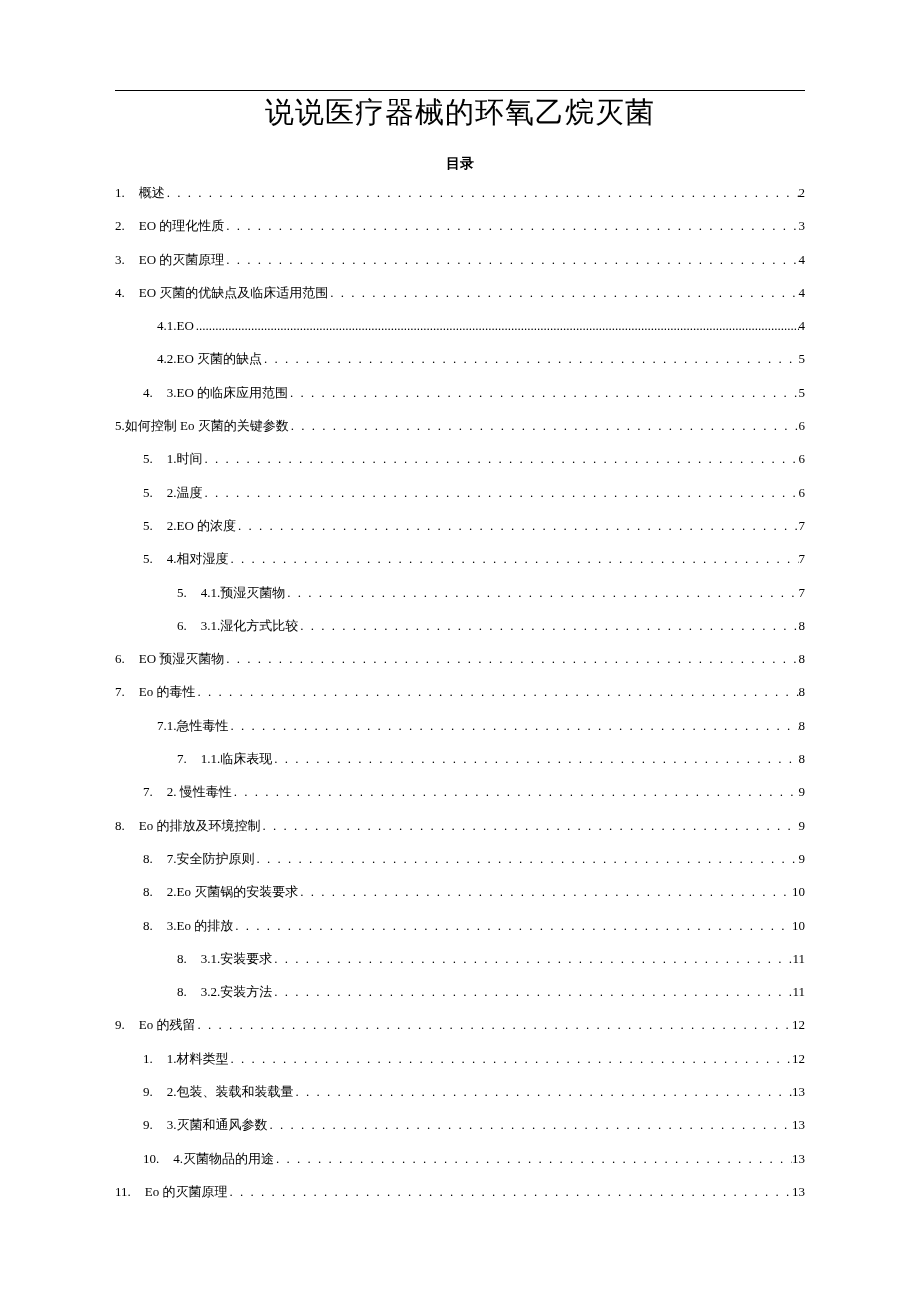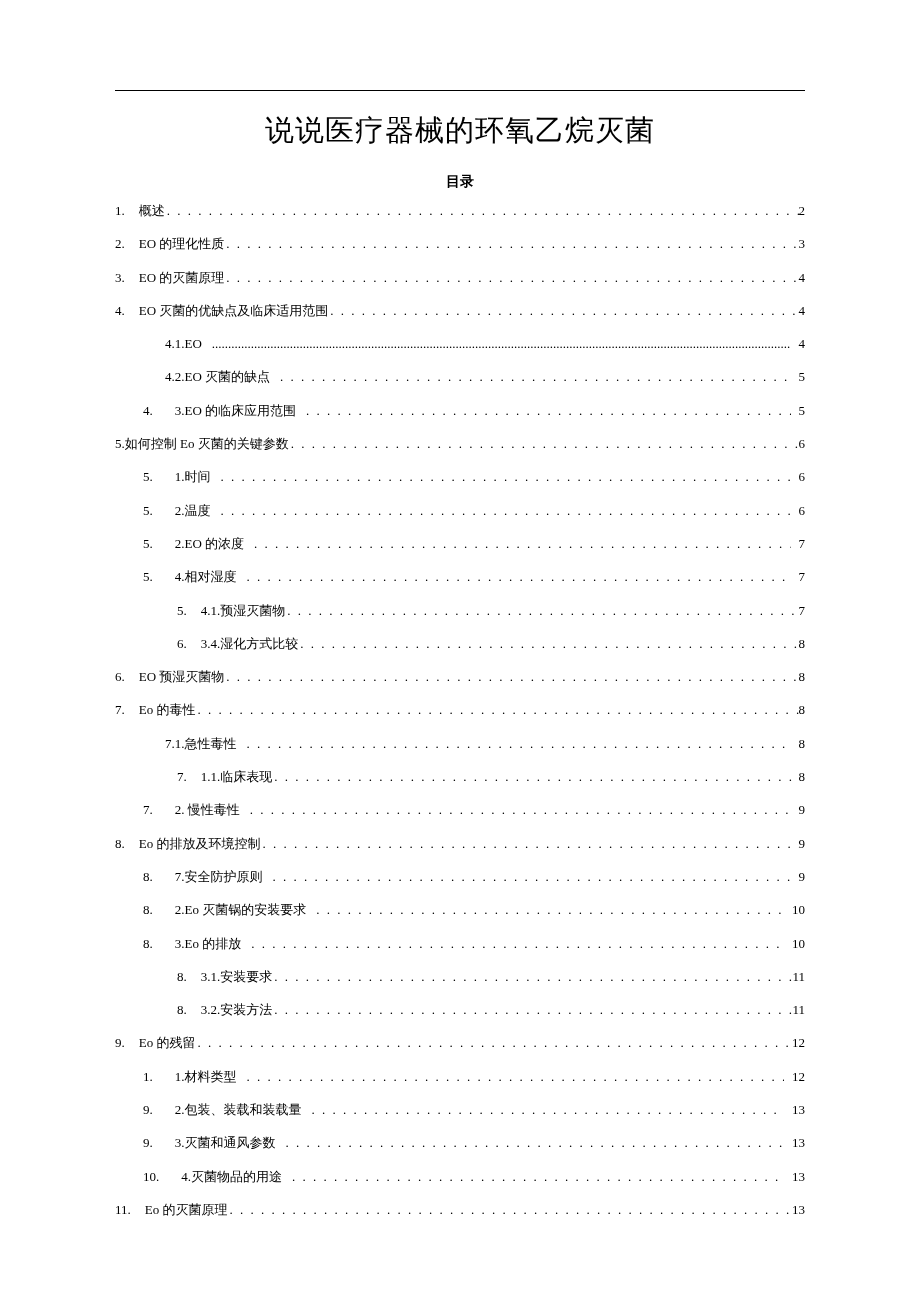--- a/index.html
+++ b/index.html
@@ -10,21 +10,21 @@
     body {
       background: #fff;
       font-family: "SimSun", "宋体", serif;
       width: 920px;
       height: 1301px;
       padding: 90px 115px 60px 115px;
       color: #000;
     }
     .title-wrapper {
       border-top: 1px solid #000;
-      padding-top: 20px;
+      padding-top: 2px;
     }
     .title {
       text-align: center;
       font-size: 29px;
       font-weight: normal;
       letter-spacing: 1px;
       margin-bottom: 22px;
     }
     .toc-label {
       text-align: center;
@@ -61,21 +61,21 @@
     }
     .toc-dots.fine {
       letter-spacing: 0;
     }
     .toc-dots.fine::after {
       content: "...........................................................................................................................................................................................................................................";
     }
     .toc-page {
       flex: 0 0 auto;
     }
-    .ind1 { padding-left: 28px; gap: 8px; }
+    .ind1 { padding-left: 28px; }
     .ind2 { padding-left: 62px; }
   </style>
 </head>
 <body>
 
 <div class="title-wrapper">
   <h1 class="title">说说医疗器械的环氧乙烷灭菌</h1>
 </div>
 <div class="toc-label">目录</div>
 
@@ -152,21 +152,21 @@
       <span class="toc-page">7</span>
     </div>
     <div class="toc-line ind2">
       <span class="toc-num">5.</span>
       <span class="toc-text">4.1.预湿灭菌物</span>
       <span class="toc-dots"></span>
       <span class="toc-page">7</span>
     </div>
     <div class="toc-line ind2">
       <span class="toc-num">6.</span>
-      <span class="toc-text">3.4.湿化方式比较</span>
+      <span class="toc-text">3.1.湿化方式比较</span>
       <span class="toc-dots"></span>
       <span class="toc-page">8</span>
     </div>
     <div class="toc-line">
       <span class="toc-num">6.</span>
       <span class="toc-text">EO 预湿灭菌物</span>
       <span class="toc-dots"></span>
       <span class="toc-page">8</span>
     </div>
     <div class="toc-line">

